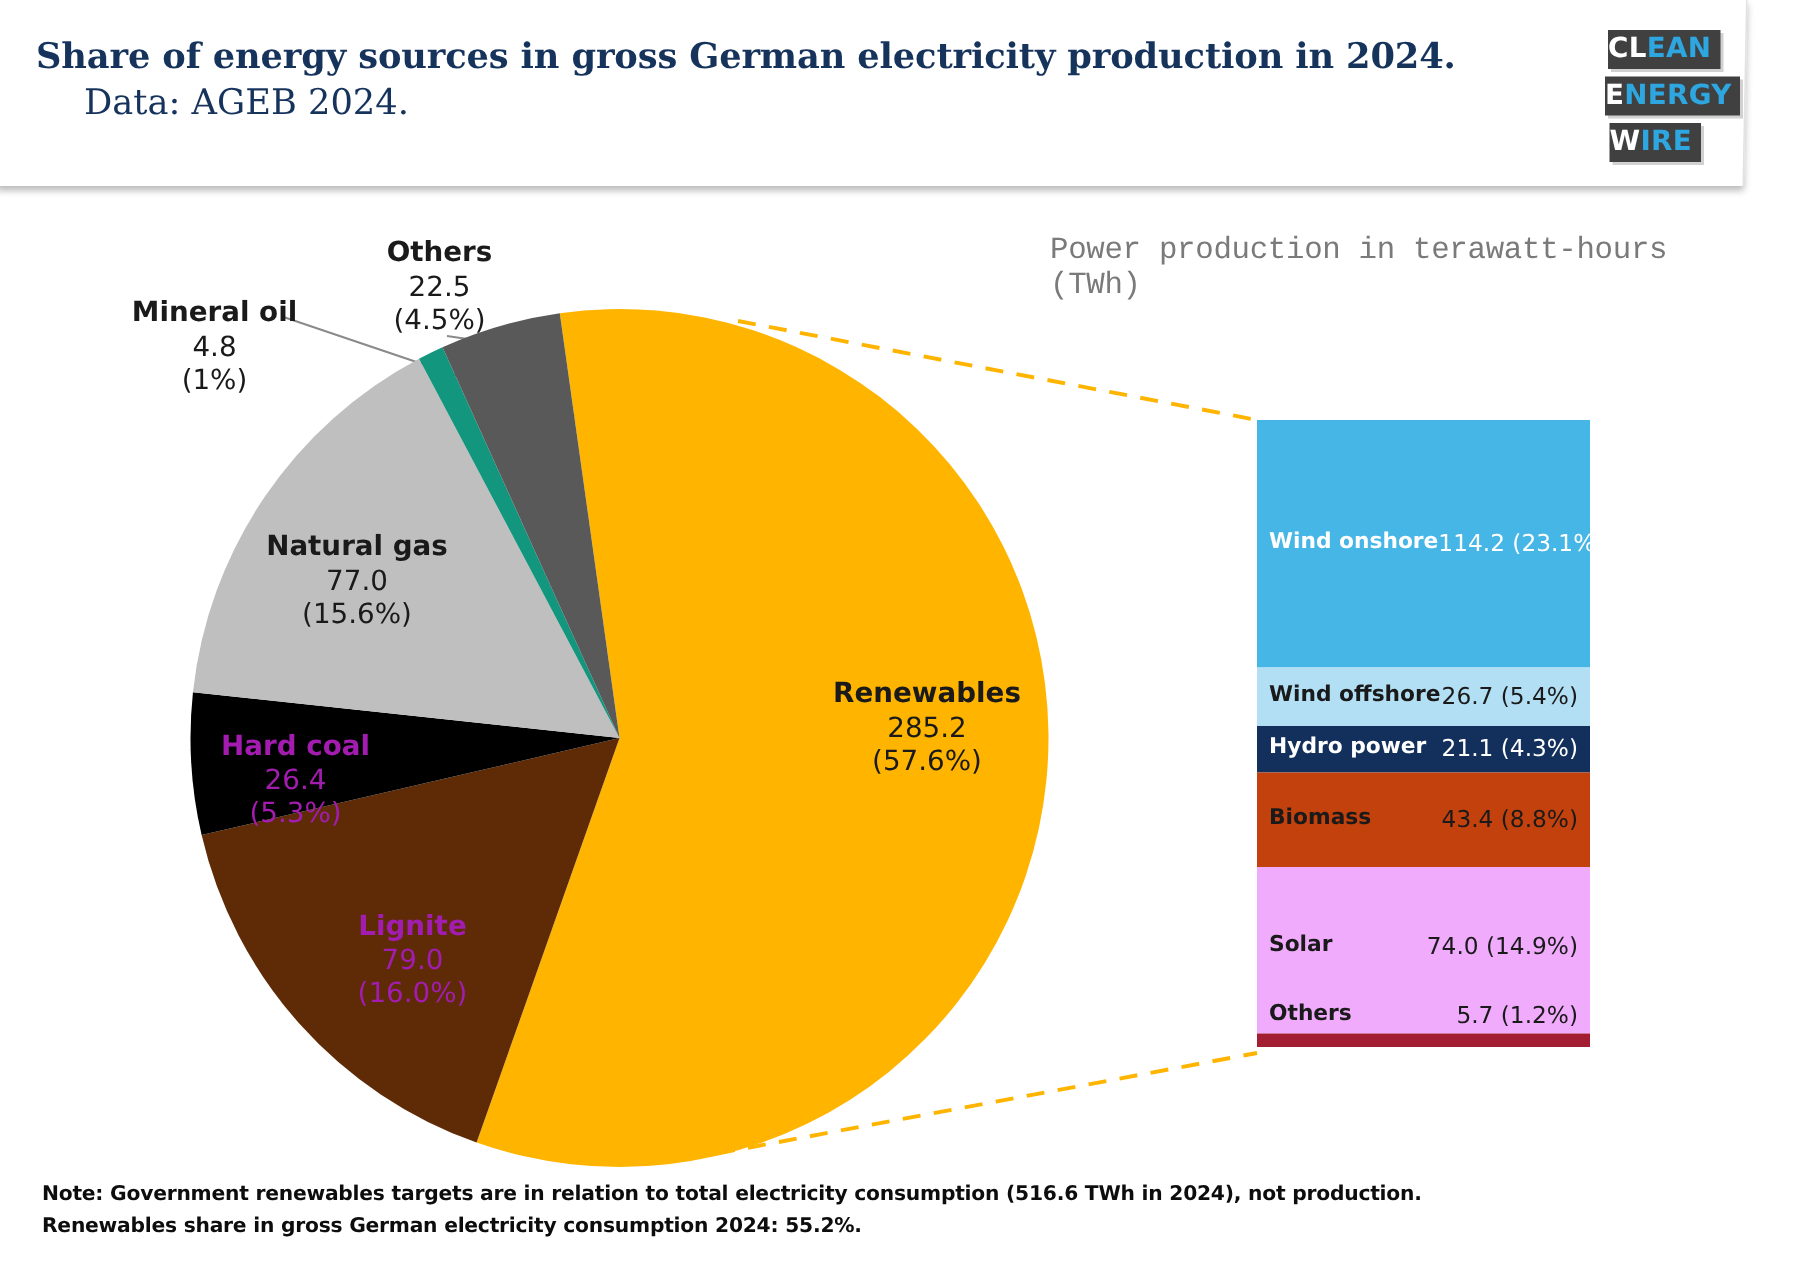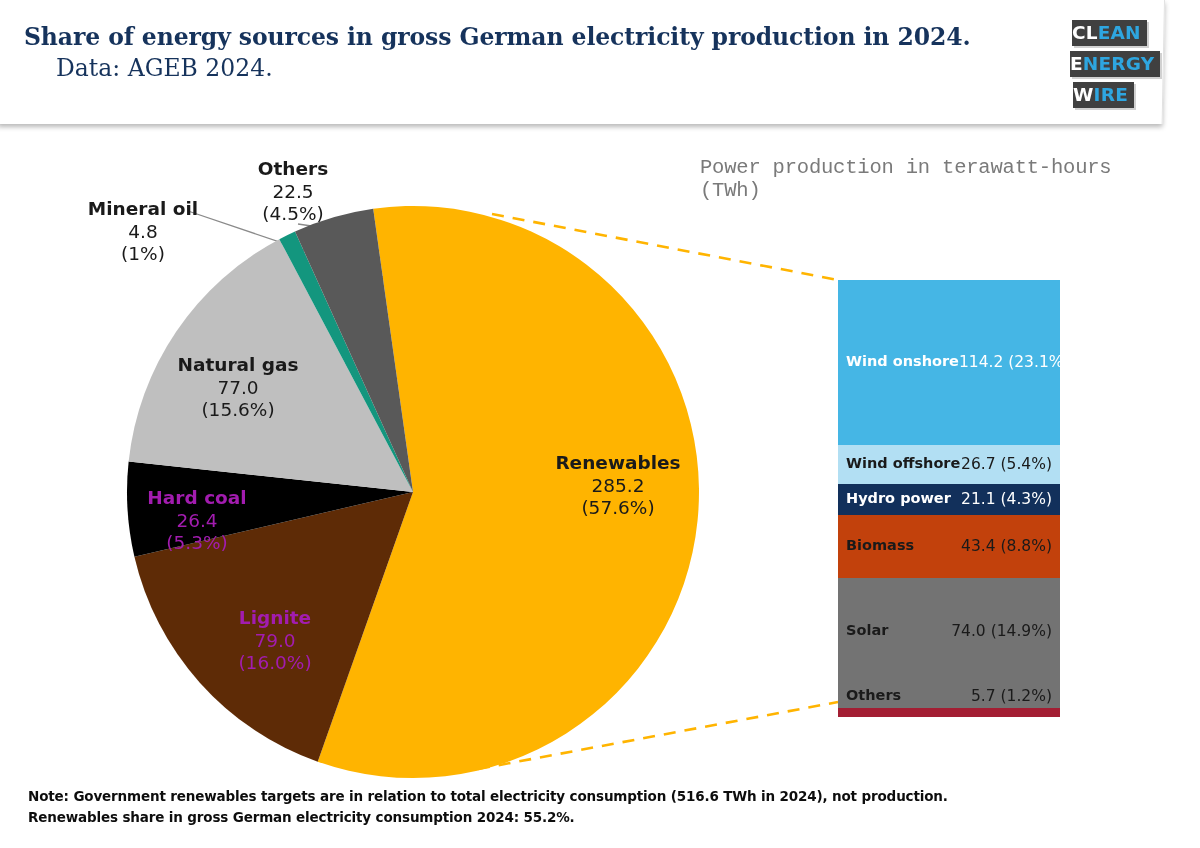--- a/index.html
+++ b/index.html
@@ -193,21 +193,21 @@
           <span class="nm light-txt">Hydro power</span>
           <span class="vl light-txt">21.1 (4.3%)</span>
         </div>
       </div>
       <div class="seg" style="height: 63px; background: #c2410c;">
         <div class="row" style="top: 21.5px;">
           <span class="nm dark-txt">Biomass</span>
           <span class="vl dark-txt">43.4 (8.8%)</span>
         </div>
       </div>
-      <div class="seg" style="height: 130px; background: #737373;">
+      <div class="seg" style="height: 111px; background: #f0abfc;">
         <div class="row" style="top: 43.5px;">
           <span class="nm dark-txt">Solar</span>
           <span class="vl dark-txt">74.0 (14.9%)</span>
         </div>
       </div>
       <div class="seg" style="height: 9px; background: rgb(163, 30, 51);">
         <div class="row" style="top: -21px;">
           <span class="nm dark-txt">Others</span>
           <span class="vl dark-txt">5.7  (1.2%)</span>
         </div>

